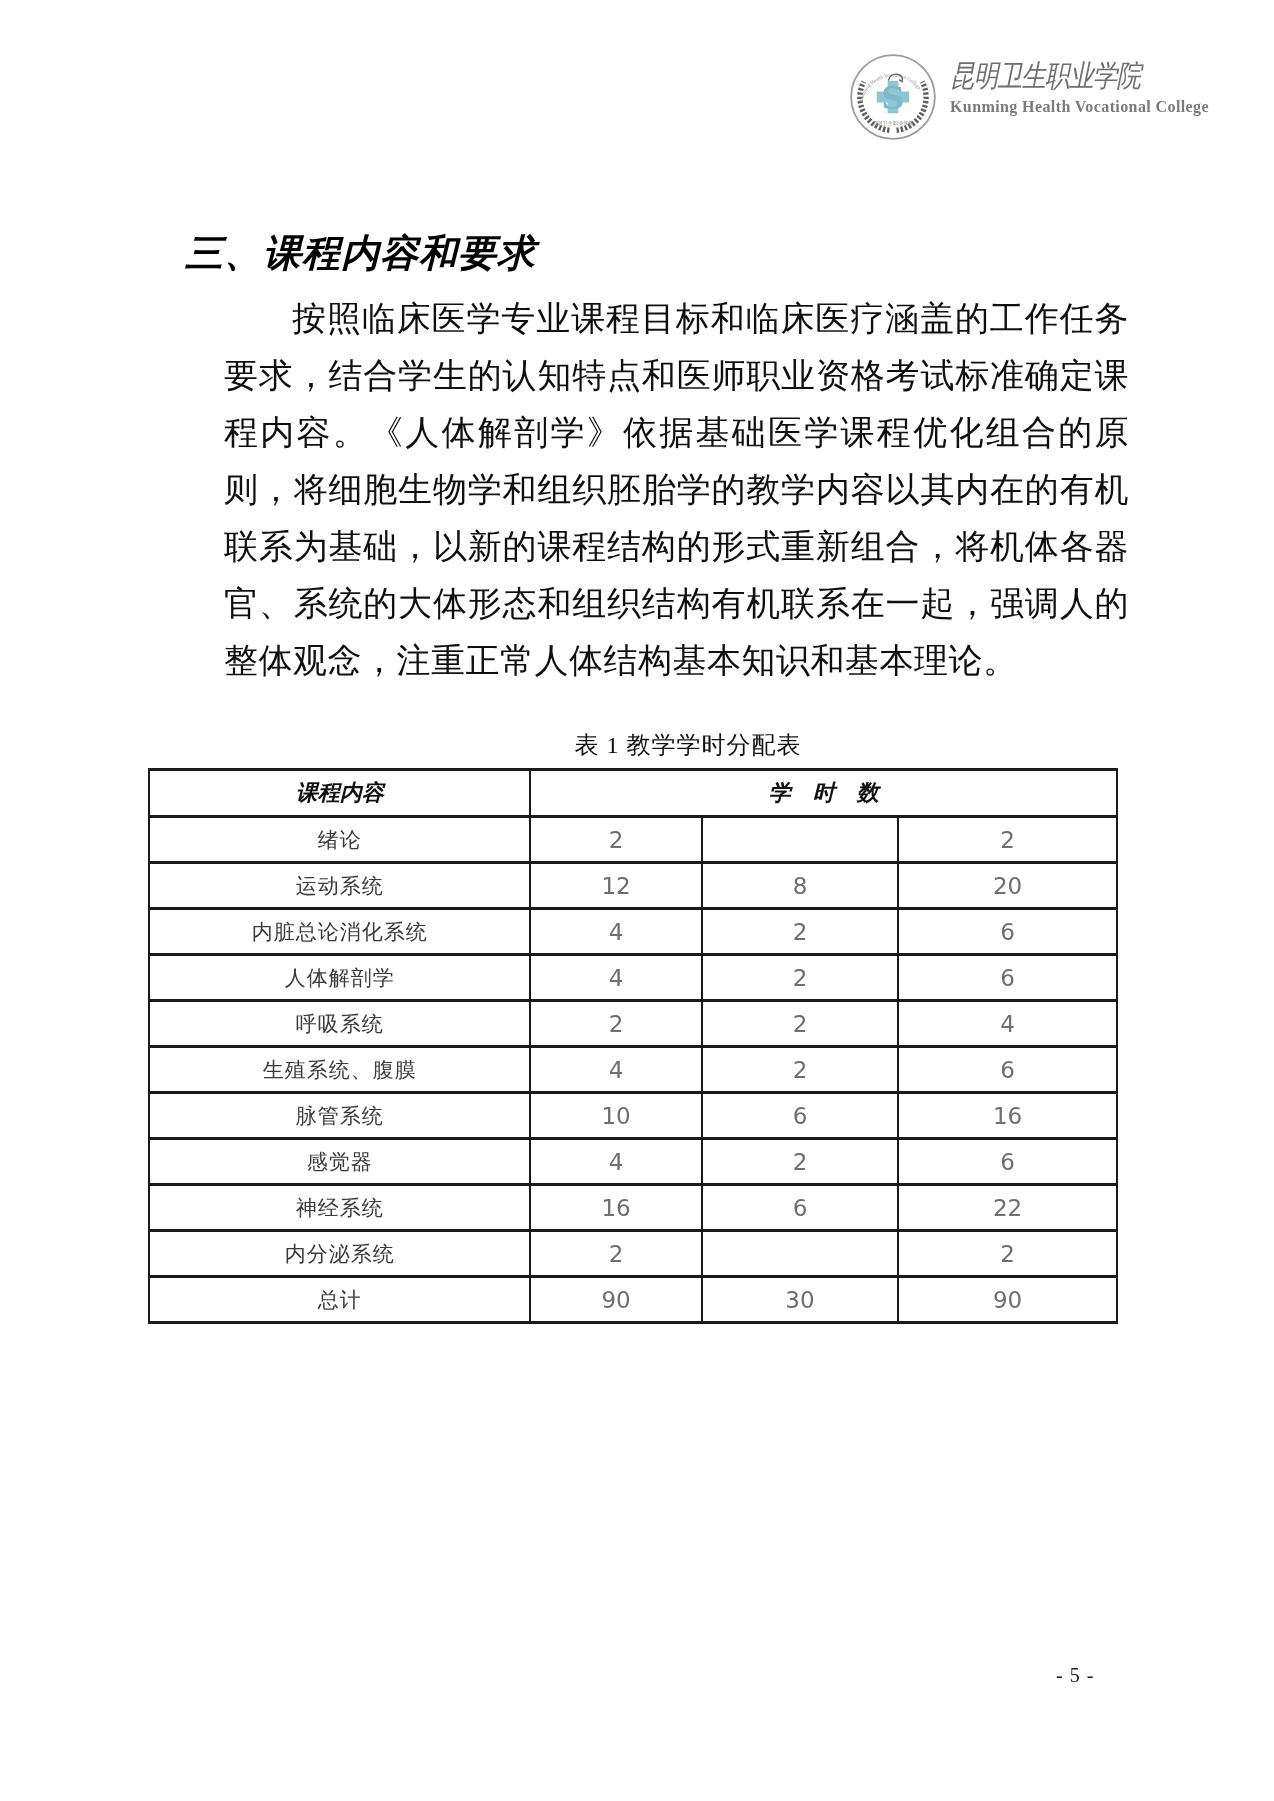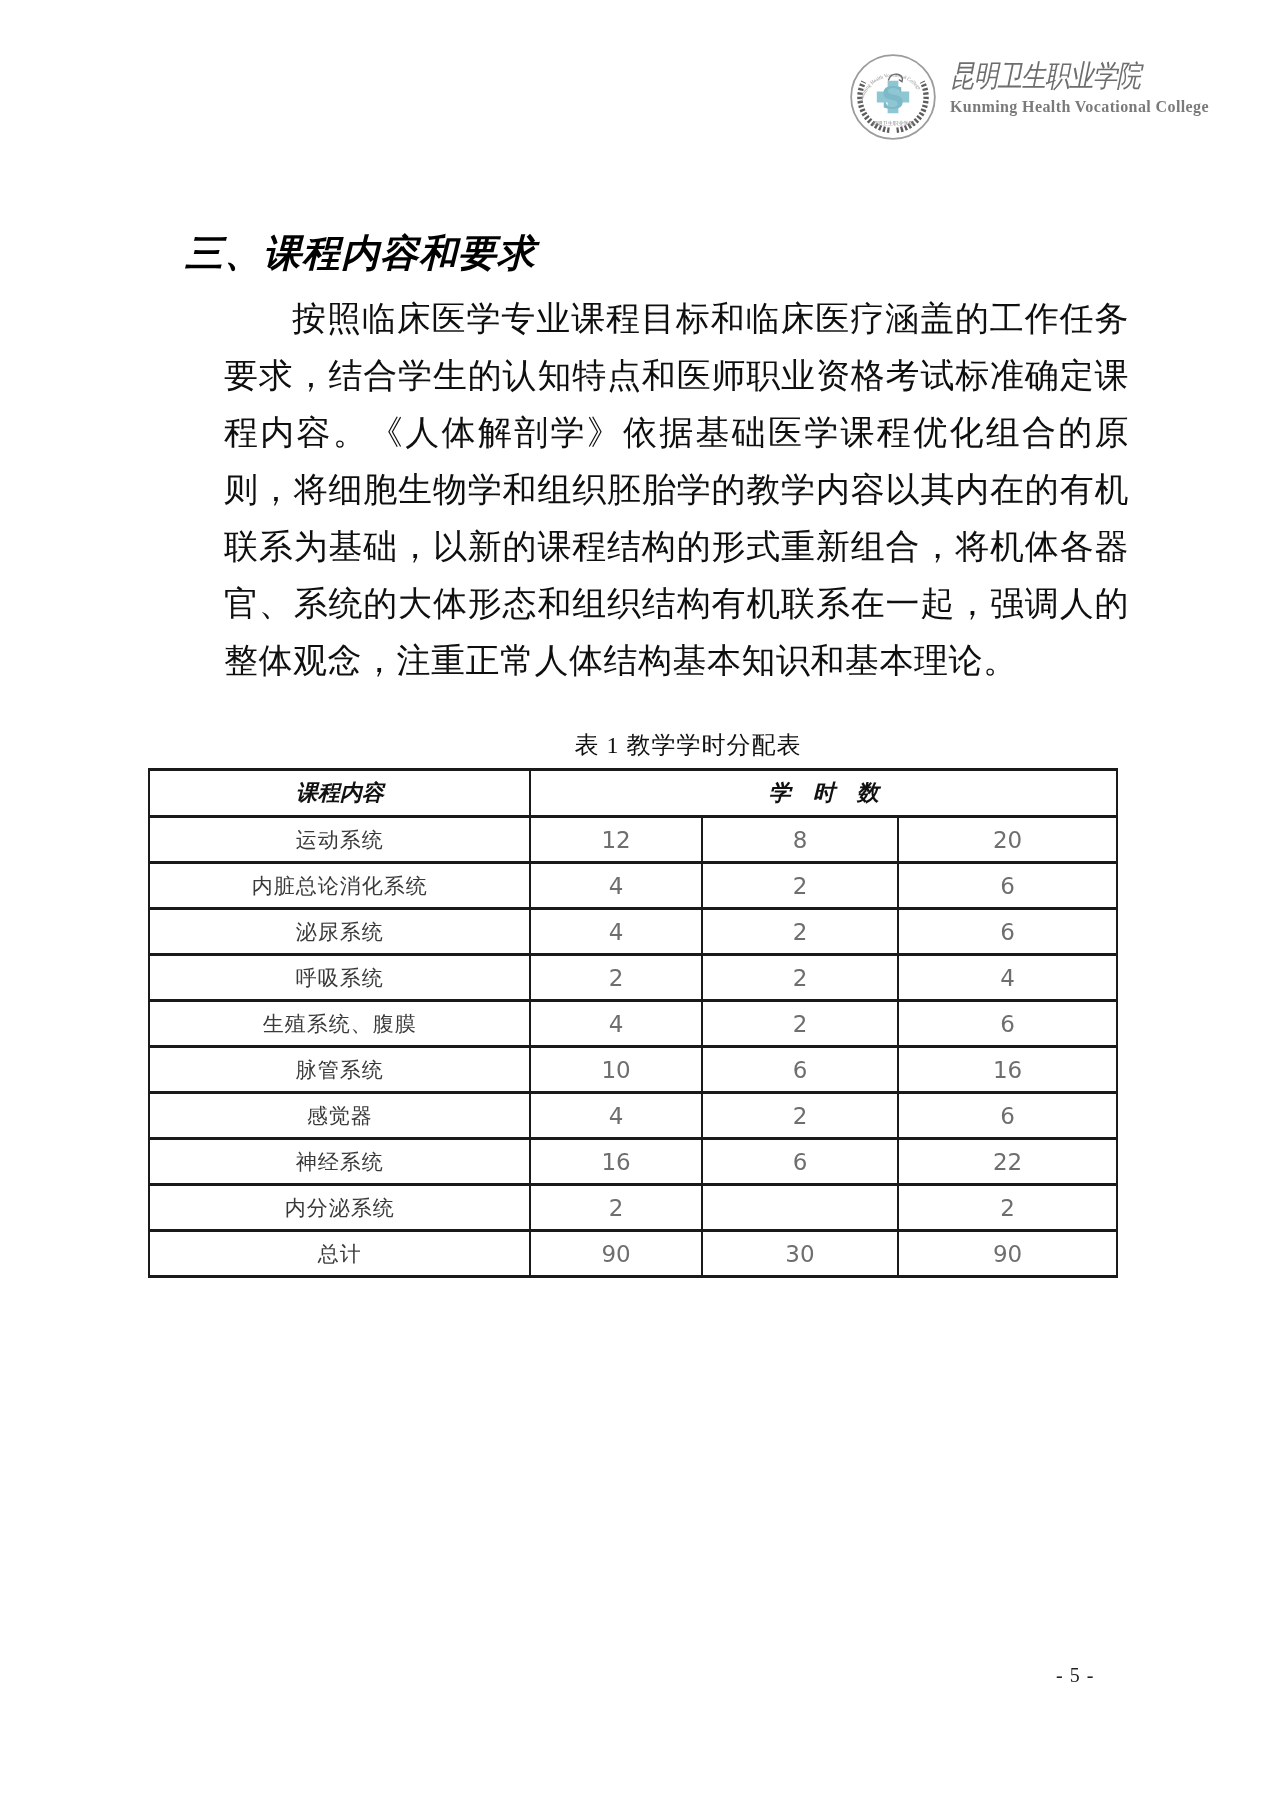--- a/index.html
+++ b/index.html
@@ -99,34 +99,40 @@
       <col class="col-theory">
       <col class="col-practice">
       <col class="col-total">
   </colgroup>
   <tbody>
     <tr class="hdr1">
       <td>课程内容</td>
       <td colspan="3">学　时　数</td>
     </tr>
 
+  <tr class="body-row">
+        <td class="cell-course">绪论</td>
+        <td class="cell-num">2</td>
+        <td class="cell-num"></td>
+        <td class="cell-num">2</td>
+      </tr>
       <tr class="body-row">
         <td class="cell-course">运动系统</td>
         <td class="cell-num">12</td>
         <td class="cell-num">8</td>
         <td class="cell-num">20</td>
       </tr>
       <tr class="body-row">
         <td class="cell-course">内脏总论消化系统</td>
         <td class="cell-num">4</td>
         <td class="cell-num">2</td>
         <td class="cell-num">6</td>
       </tr>
       <tr class="body-row">
-        <td class="cell-course">泌尿系统</td>
+        <td class="cell-course">人体解剖学</td>
         <td class="cell-num">4</td>
         <td class="cell-num">2</td>
         <td class="cell-num">6</td>
       </tr>
       <tr class="body-row">
         <td class="cell-course">呼吸系统</td>
         <td class="cell-num">2</td>
         <td class="cell-num">2</td>
         <td class="cell-num">4</td>
       </tr>

